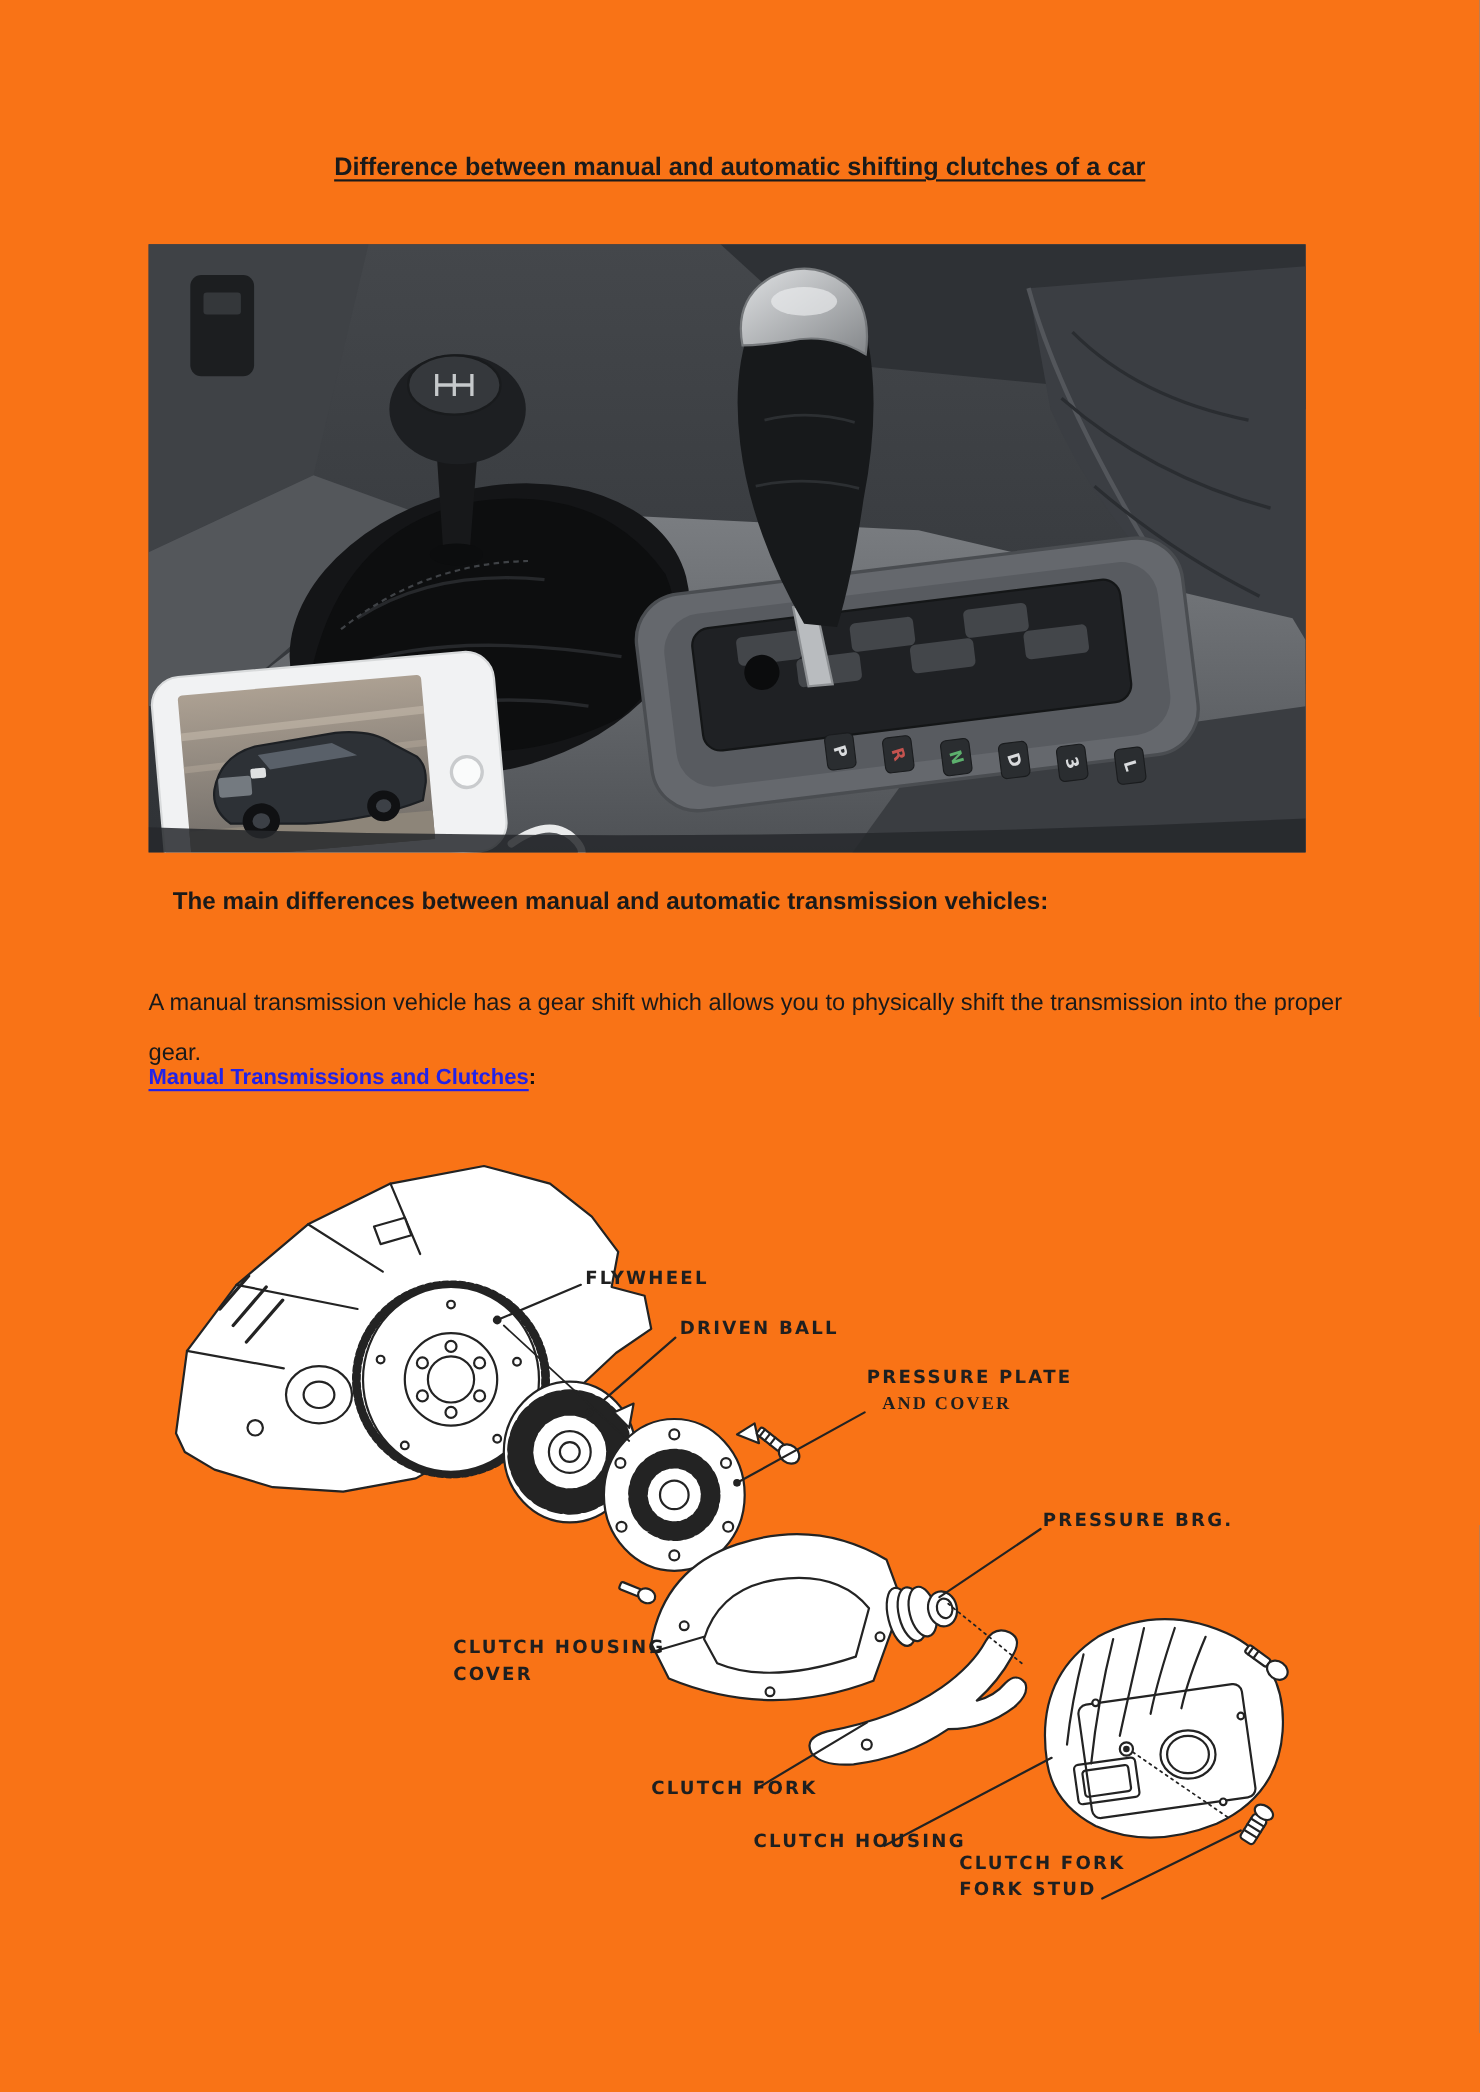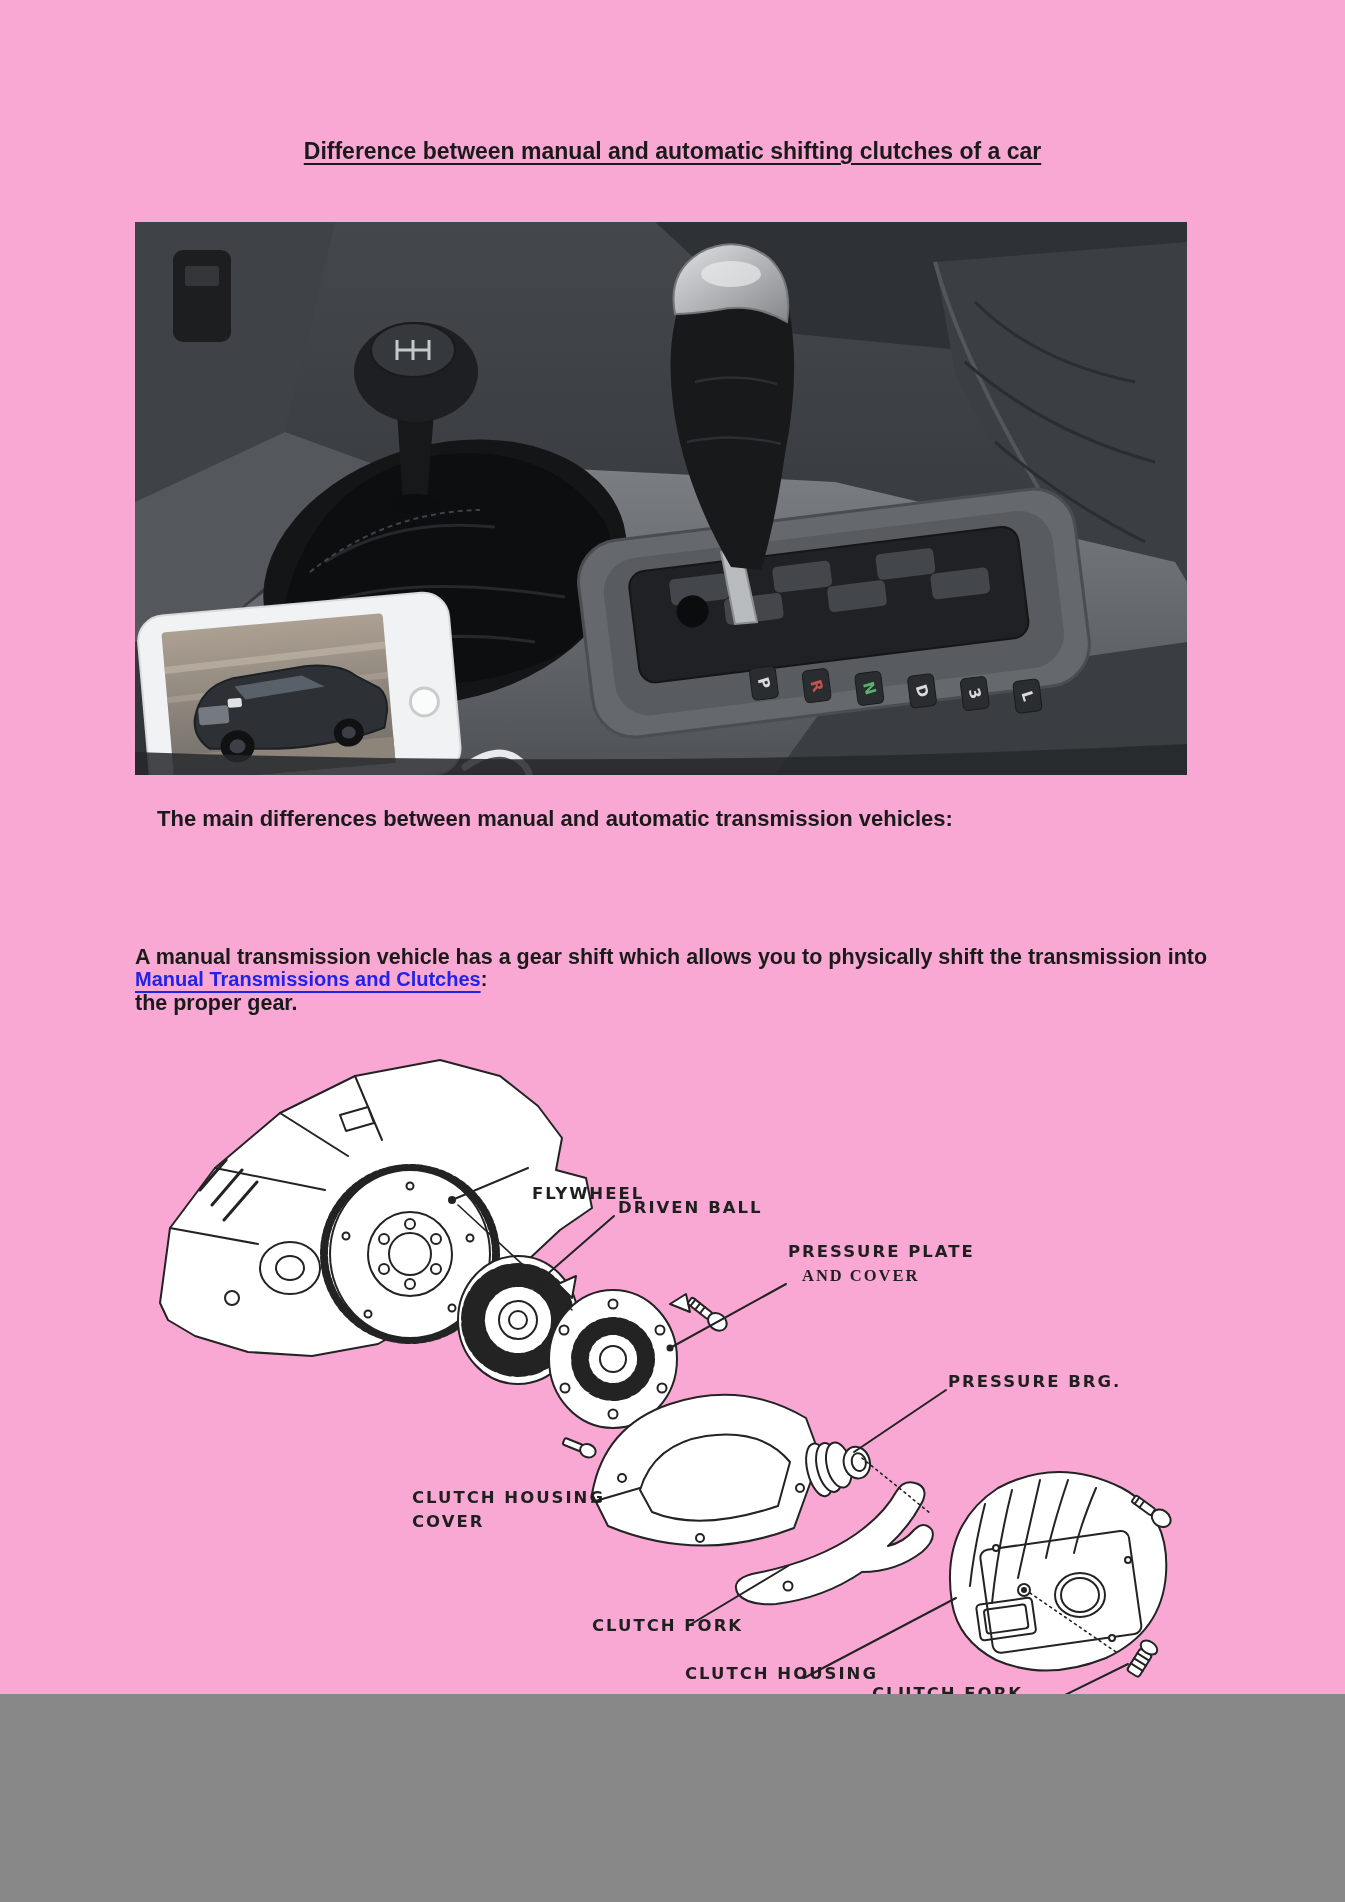--- a/index.html
+++ b/index.html
@@ -1,36 +1,36 @@
 <!DOCTYPE html>
 <html><head>
 <meta charset="utf-8">
 <style>
   html,body { margin:0; padding:0; background:#888; }
   .page {
-    position:relative; width:1345px; height:1694px; margin:0 auto;
-    background:#f9a8d4; font-family:"Liberation Sans", sans-serif; color:#1a1a1a;
+    position:relative; width:1345px; height:1902px; margin:0 auto;
+    background:#f97316; font-family:"Liberation Sans", sans-serif; color:#1a1a1a;
     overflow:hidden;
   }
   .title {
     position:absolute; top:138px; left:0; width:100%;
     text-align:center; font-size:23px; font-weight:bold;
   }
   .title span { text-decoration:underline; text-decoration-thickness:2px; text-underline-offset:4px; }
   .photo-fig {
     position:absolute; left:135px; top:222px; width:1052px; height:553px;
     margin:0; overflow:hidden; background:#3a3d41;
   }
   .photo-fig svg { display:block; }
   .h-main {
     position:absolute; left:135px; top:806px;
     font-size:22px; font-weight:bold; white-space:nowrap;margin-left:22px;
   }
   .para { position:absolute; left:135px; width:1108px; font-size:21.5px; line-height:46px; }
-  .p1 { top:912px;font-weight:bold; }
+  .p1 { top:866px; }
   .p2 { top:957px; }
   .h-link { position:absolute; left:135px; top:968px; font-size:20px; font-weight:bold; }
   .h-link a {
     color:#2222e8; text-decoration:underline; text-decoration-thickness:2px;
     text-underline-offset:5px; cursor:pointer;
   }
   .h-link .colon { color:#111; }
   .diagram-fig { position:absolute; left:140px; top:1058px; width:1110px; height:780px; margin:0; }
   .diagram-fig svg { position:absolute; left:0; top:0; }
   .dlabel {
@@ -325,21 +325,21 @@
           <path d="M722,400 L790,455" stroke-dasharray="2 4" stroke-width="1.6"></path>
           <path d="M452,444 L500,430"></path>
           <path d="M548,568 L648,508"></path>
           <path d="M664,620 L816,540"></path>
           <path d="M890,535 L976,594" stroke-dasharray="2 4" stroke-width="1.6"></path>
           <path d="M862,668 L988,606"></path>
         </g>
       </g>
     </svg>
 
-    <div class="dlabel" style="left:392px; top:92px;margin-top:32px;">
+    <div class="dlabel" style="left:392px; top:92px;">
         <span>FLYWHEEL</span>
       </div>
     <div class="dlabel" style="left:478px; top:138px;">
         <span>DRIVEN BALL</span>
       </div>
     <div class="dlabel indent2" style="left:648px; top:182px;">
         <span>PRESSURE PLATE</span>
         <span>AND COVER</span>
       </div>
     <div class="dlabel" style="left:808px; top:312px;">

